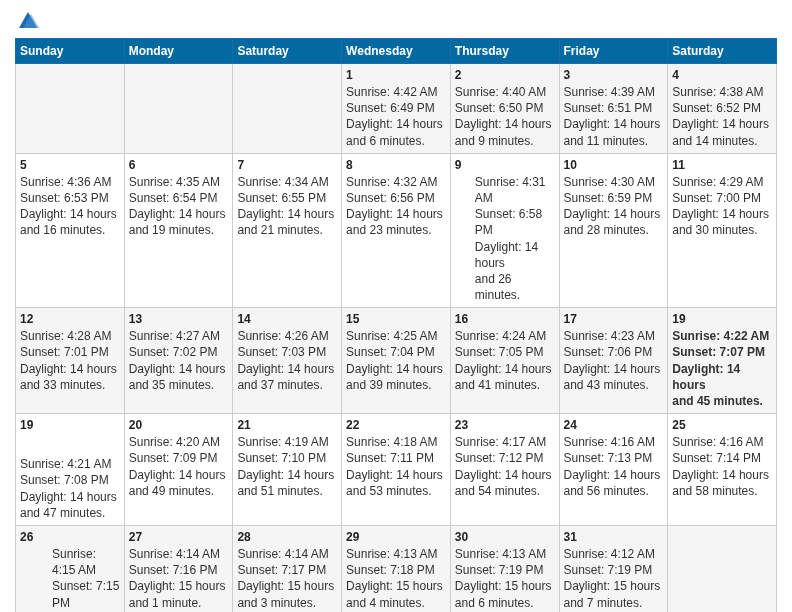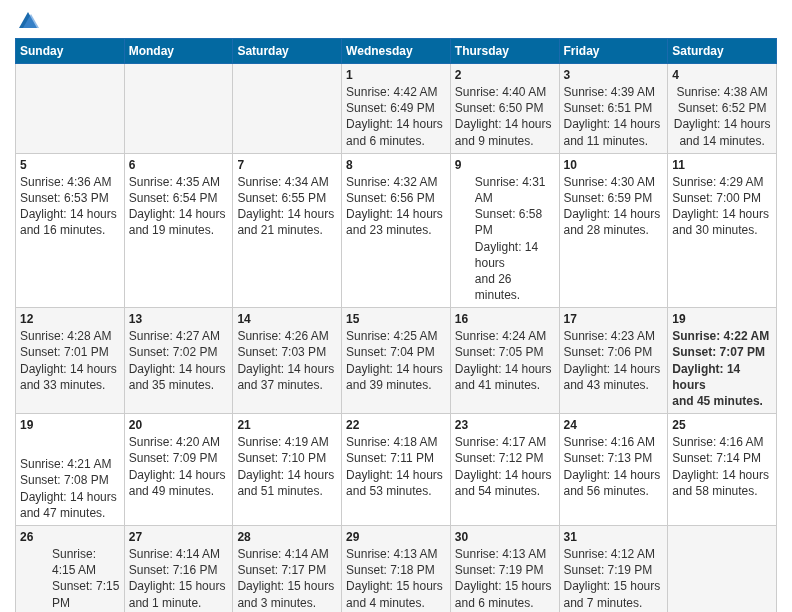--- a/index.html
+++ b/index.html
@@ -148,21 +148,21 @@
         </td>
         <td>
           <span class="day-number">3</span>
           <div class="day-info" style="white-space: pre-line;">Sunrise: 4:39 AM
 Sunset: 6:51 PM
 Daylight: 14 hours
 and 11 minutes.</div>
         </td>
         <td>
           <span class="day-number">4</span>
-          <div class="day-info" style="white-space: pre-line; text-align: center;">Sunrise: 4:38 AM
+          <div class="day-info" style="white-space: pre-line;">Sunrise: 4:38 AM
 Sunset: 6:52 PM
 Daylight: 14 hours
 and 14 minutes.</div>
         </td>
       </tr>
       <tr>
         <td>
           <span class="day-number">5</span>
           <div class="day-info" style="white-space: pre-line;">Sunrise: 4:36 AM
 Sunset: 6:53 PM

